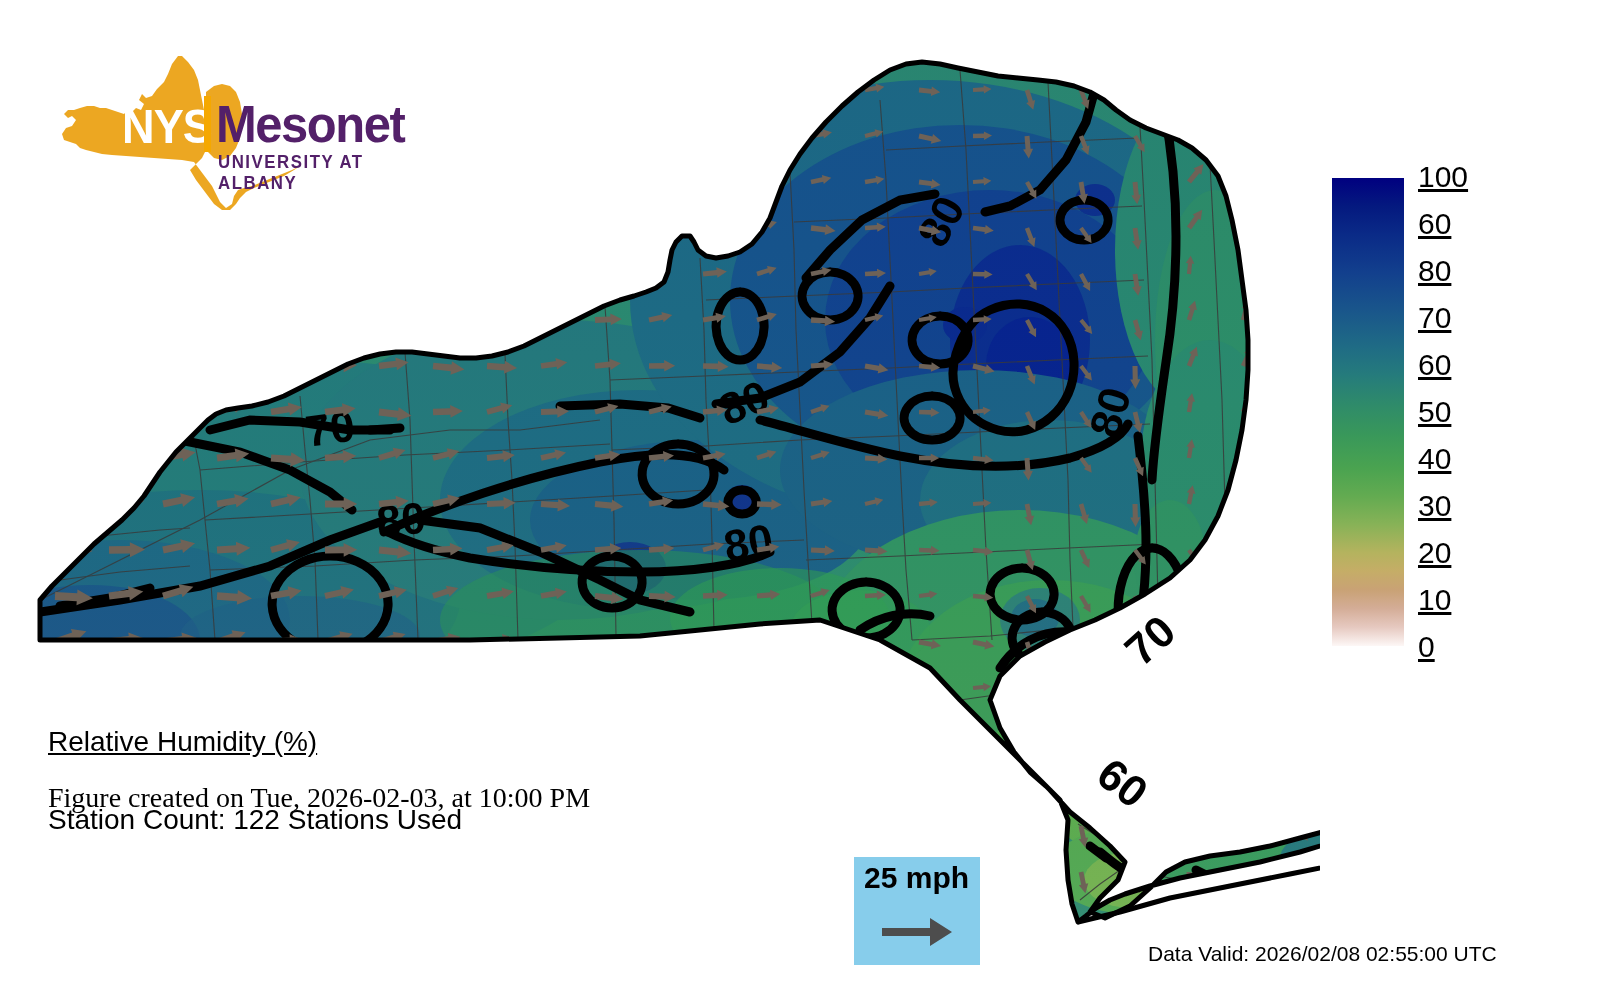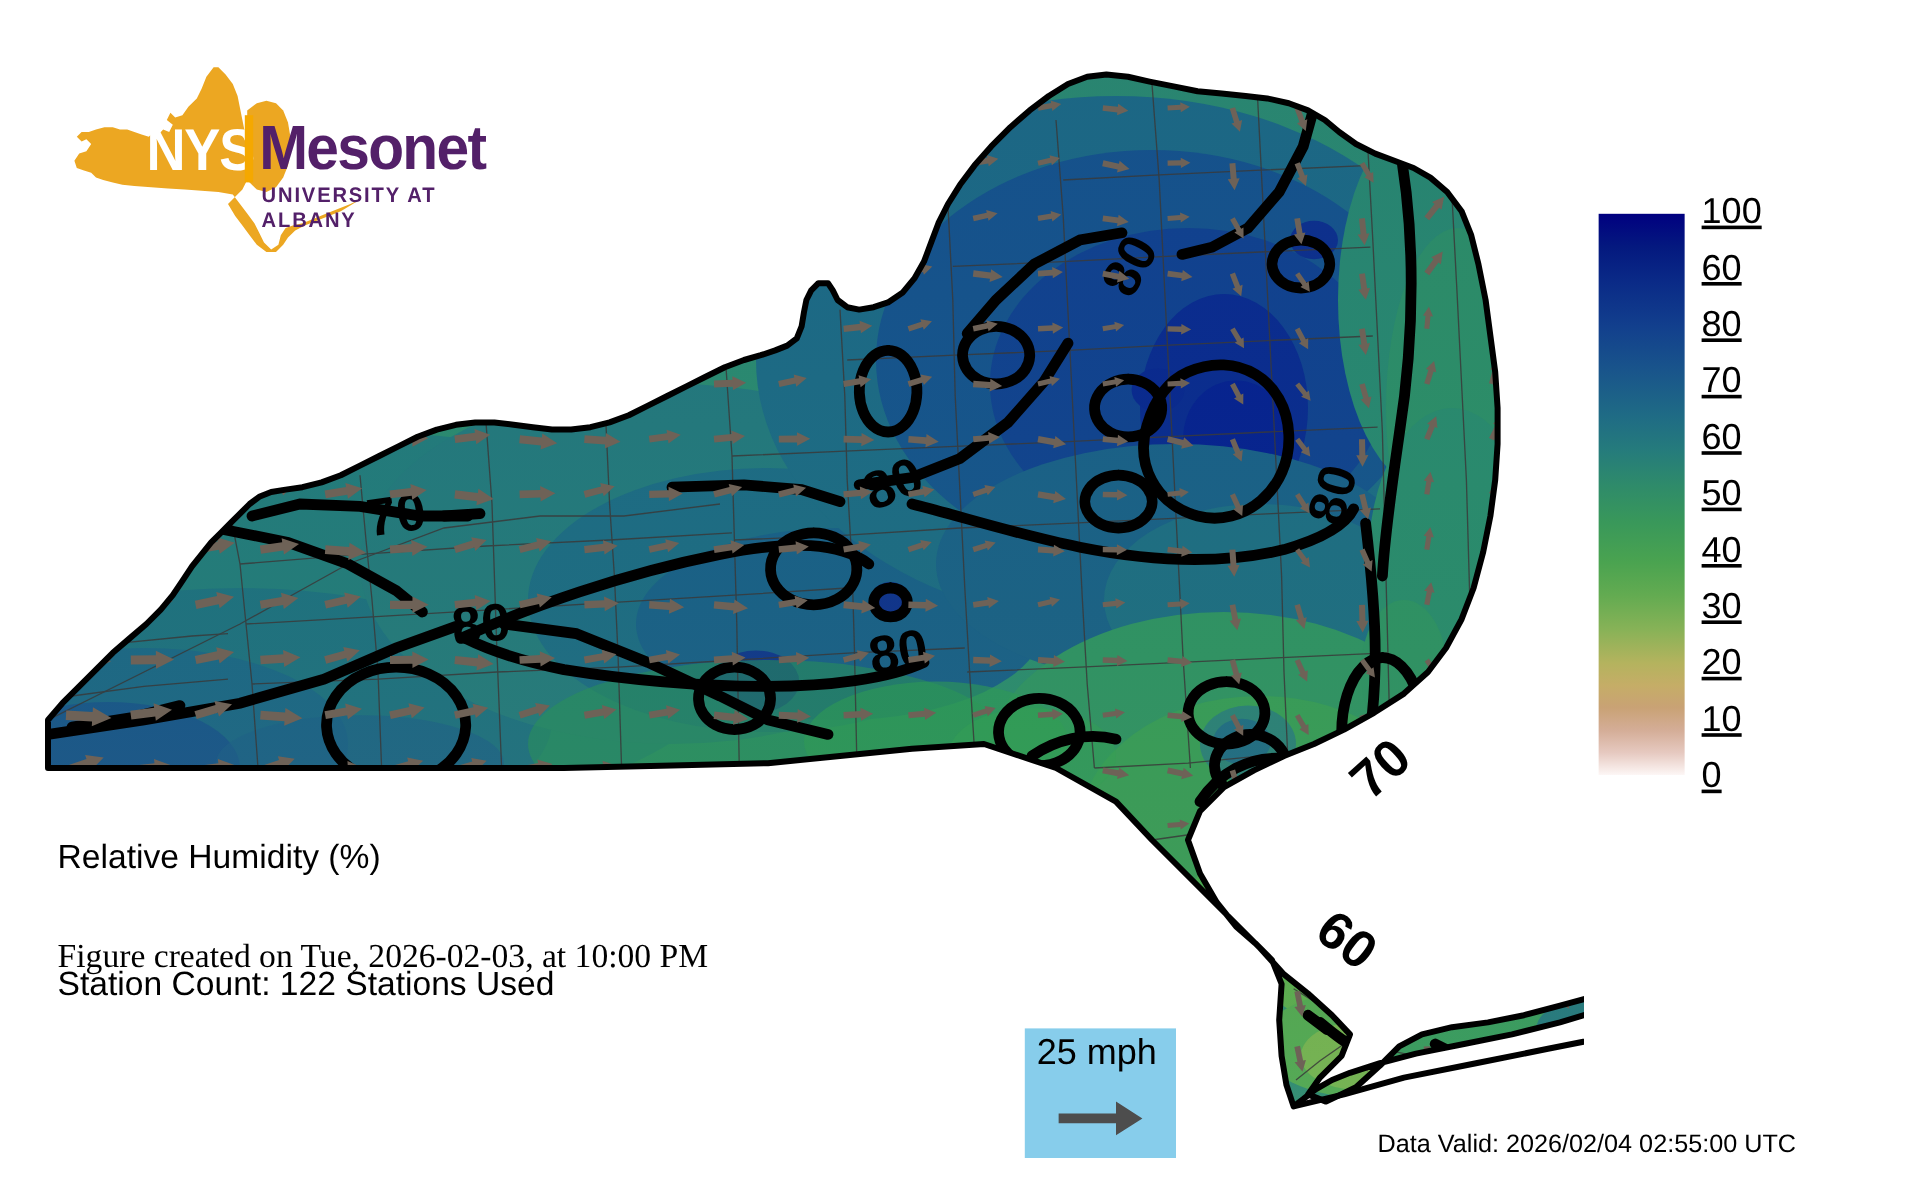--- a/index.html
+++ b/index.html
@@ -22,29 +22,29 @@
   #map{position:absolute;left:0;top:0;width:1320px;height:960px;}
 
   
   #cbar-wrap{position:absolute;left:1332px;top:178px;width:72px;height:468px;}
   #cbar{width:72px;height:468px;}
   #cbar-ticks{position:absolute;left:1418px;top:178px;width:80px;height:468px;}
   .ctick{position:absolute;left:0;font-size:30px;line-height:30px;color:#000;text-decoration:underline;}
 
   
   .caption{position:absolute;left:48px;font-size:28px;color:#000;white-space:nowrap;}
-  #cap-title{top:698px;}
+  #cap-title{top:726px;text-decoration:underline;}
   #cap-created{top:782px;font-family:Liberation Serif, serif;}
   #cap-stations{top:804px;}
 
   
   #windkey{position:absolute;left:854px;top:857px;width:126px;height:108px;
            background:#87cdeb;}
   #windkey .wk-label{position:absolute;left:10px;top:4px;font-size:30px;color:#000;
-                     white-space:nowrap;}
+                     white-space:nowrap;font-weight:bold;}
   #windkey .wk-arrow{position:absolute;left:28px;top:58px;}
 
   
   #datavalid{position:absolute;left:1148px;top:942px;font-size:21px;color:#000;
              white-space:nowrap;}
 </style>
 </head>
 <body>
 
 <div id="logo">
@@ -1403,13 +1403,13 @@
 <div class="caption" id="cap-created">Figure created on Tue, 2026-02-03, at 10:00 PM</div>
 <div class="caption" id="cap-stations">Station Count: 122 Stations Used</div>
 
 <div id="windkey">
   <div class="wk-label">25 mph</div>
   <svg class="wk-arrow" width="72" height="34" viewBox="0 0 72 34">
     <path d="M0,13 L48,13 L48,3 L70,17 L48,31 L48,21 L0,21 Z" fill="#4d4d4d"></path>
   </svg>
 </div>
 
-<div id="datavalid">Data Valid: 2026/02/04 02:55:00 UTC</div>
+<div id="datavalid">Data Valid: 2026/02/08 02:55:00 UTC</div>
 
 </body></html>

